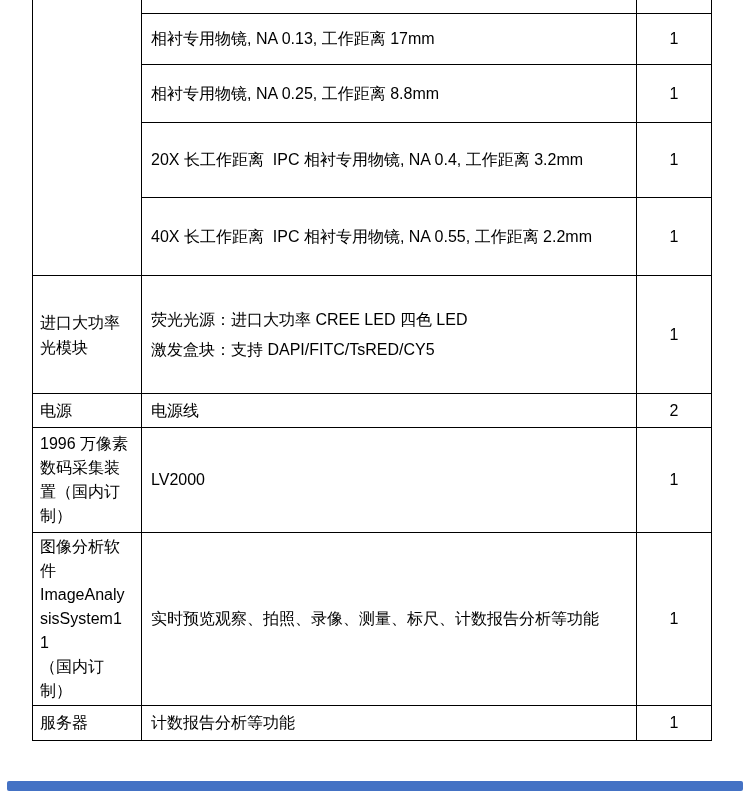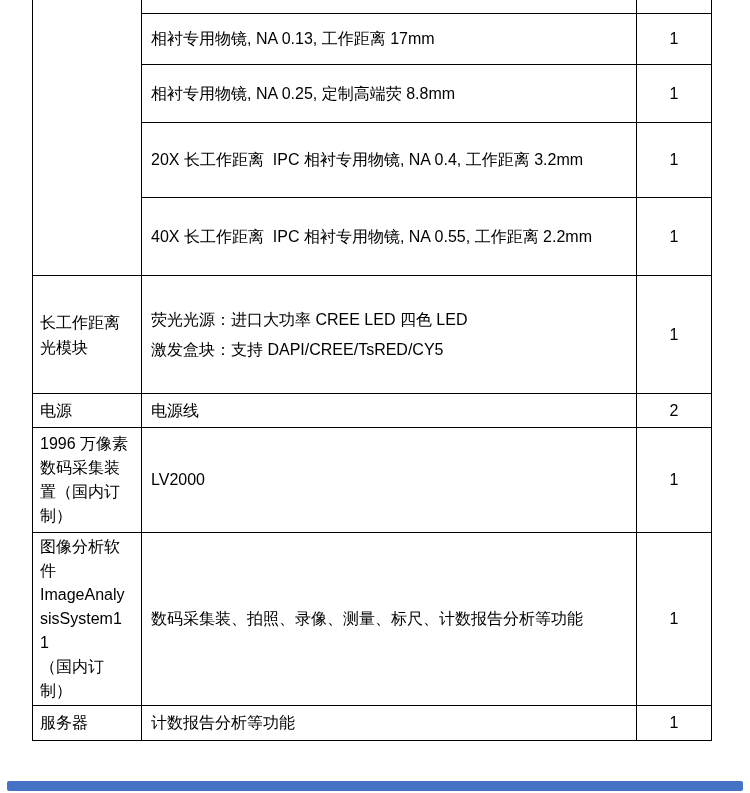--- a/index.html
+++ b/index.html
@@ -97,39 +97,39 @@
       <td class="desc"></td>
       <td class="qty"></td>
     </tr>
 
     <tr style="height:51px">
       <td class="desc">相衬专用物镜, NA 0.13, 工作距离 17mm</td>
       <td class="qty">1</td>
     </tr>
 
     <tr style="height:58px">
-      <td class="desc">相衬专用物镜, NA 0.25, 定制高端荧 8.8mm</td>
+      <td class="desc">相衬专用物镜, NA 0.25, 工作距离 8.8mm</td>
       <td class="qty">1</td>
     </tr>
 
     <tr style="height:75px">
       <td class="desc">20X 长工作距离  IPC 相衬专用物镜, NA 0.4, 工作距离 3.2mm</td>
       <td class="qty">1</td>
     </tr>
 
     <tr style="height:78px">
       <td class="desc">40X 长工作距离  IPC 相衬专用物镜, NA 0.55, 工作距离 2.2mm</td>
       <td class="qty">1</td>
     </tr>
 
     <tr style="height:118px">
-      <td class="item" style="line-height:25px">长工作距离
+      <td class="item" style="line-height:25px">进口大功率
 光模块</td>
       <td class="desc">荧光光源：进口大功率 CREE LED 四色 LED
-激发盒块：支持 DAPI/CREE/TsRED/CY5</td>
+激发盒块：支持 DAPI/FITC/TsRED/CY5</td>
       <td class="qty">1</td>
     </tr>
 
     <tr style="height:34px">
       <td class="item">电源</td>
       <td class="desc" style="line-height:18px">电源线</td>
       <td class="qty">2</td>
     </tr>
 
     <tr style="height:105px">
@@ -142,21 +142,21 @@
     </tr>
 
     <tr style="height:171px">
       <td class="item">图像分析软
 件
 ImageAnaly
 sisSystem1
 1
 （国内订
 制）</td>
-      <td class="desc" style="line-height:18px">数码采集装、拍照、录像、测量、标尺、计数报告分析等功能</td>
+      <td class="desc" style="line-height:18px">实时预览观察、拍照、录像、测量、标尺、计数报告分析等功能</td>
       <td class="qty">1</td>
     </tr>
 
     <tr style="height:35px">
       <td class="item">服务器</td>
       <td class="desc" style="line-height:18px">计数报告分析等功能</td>
       <td class="qty">1</td>
     </tr>
   </tbody>
     </table>

